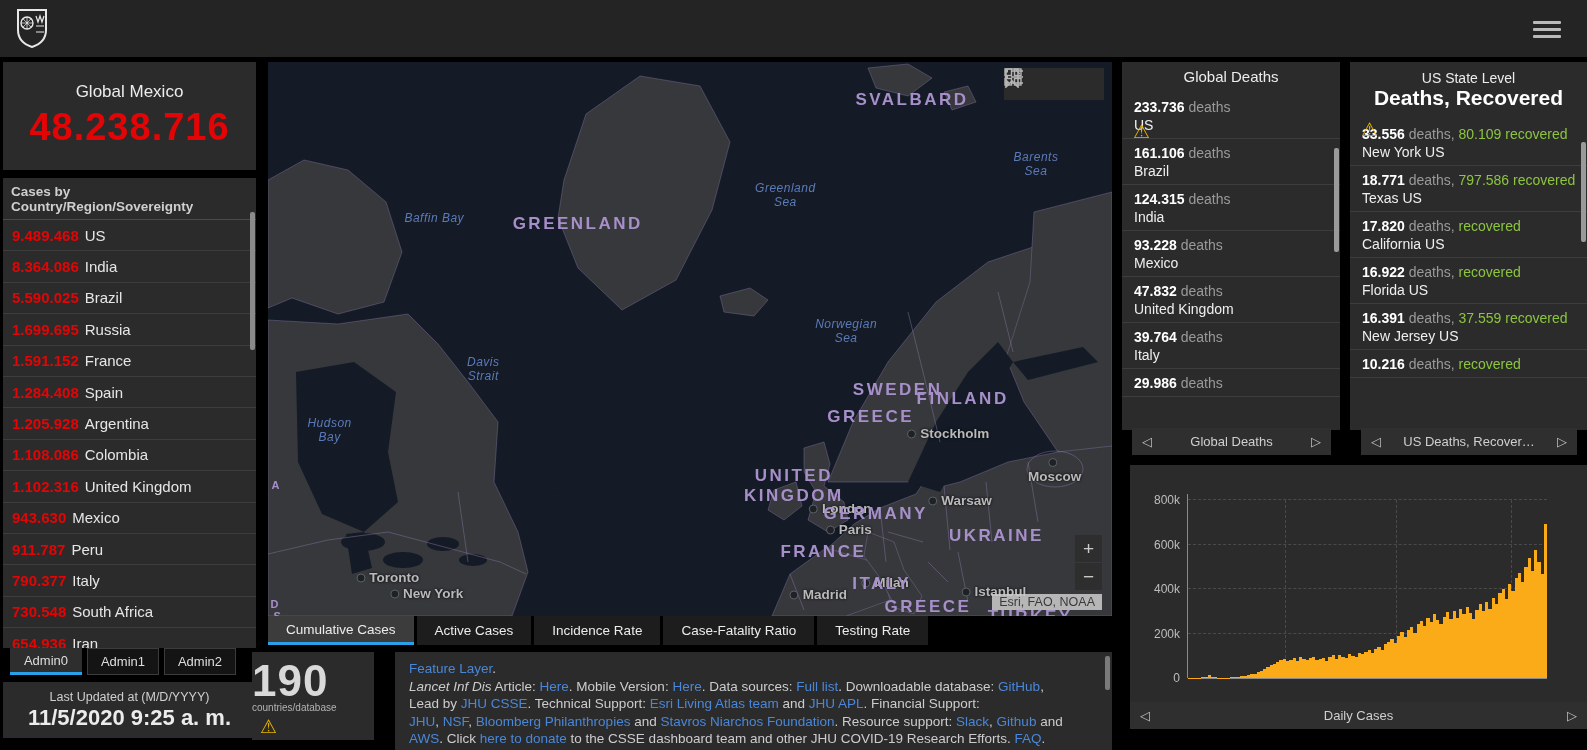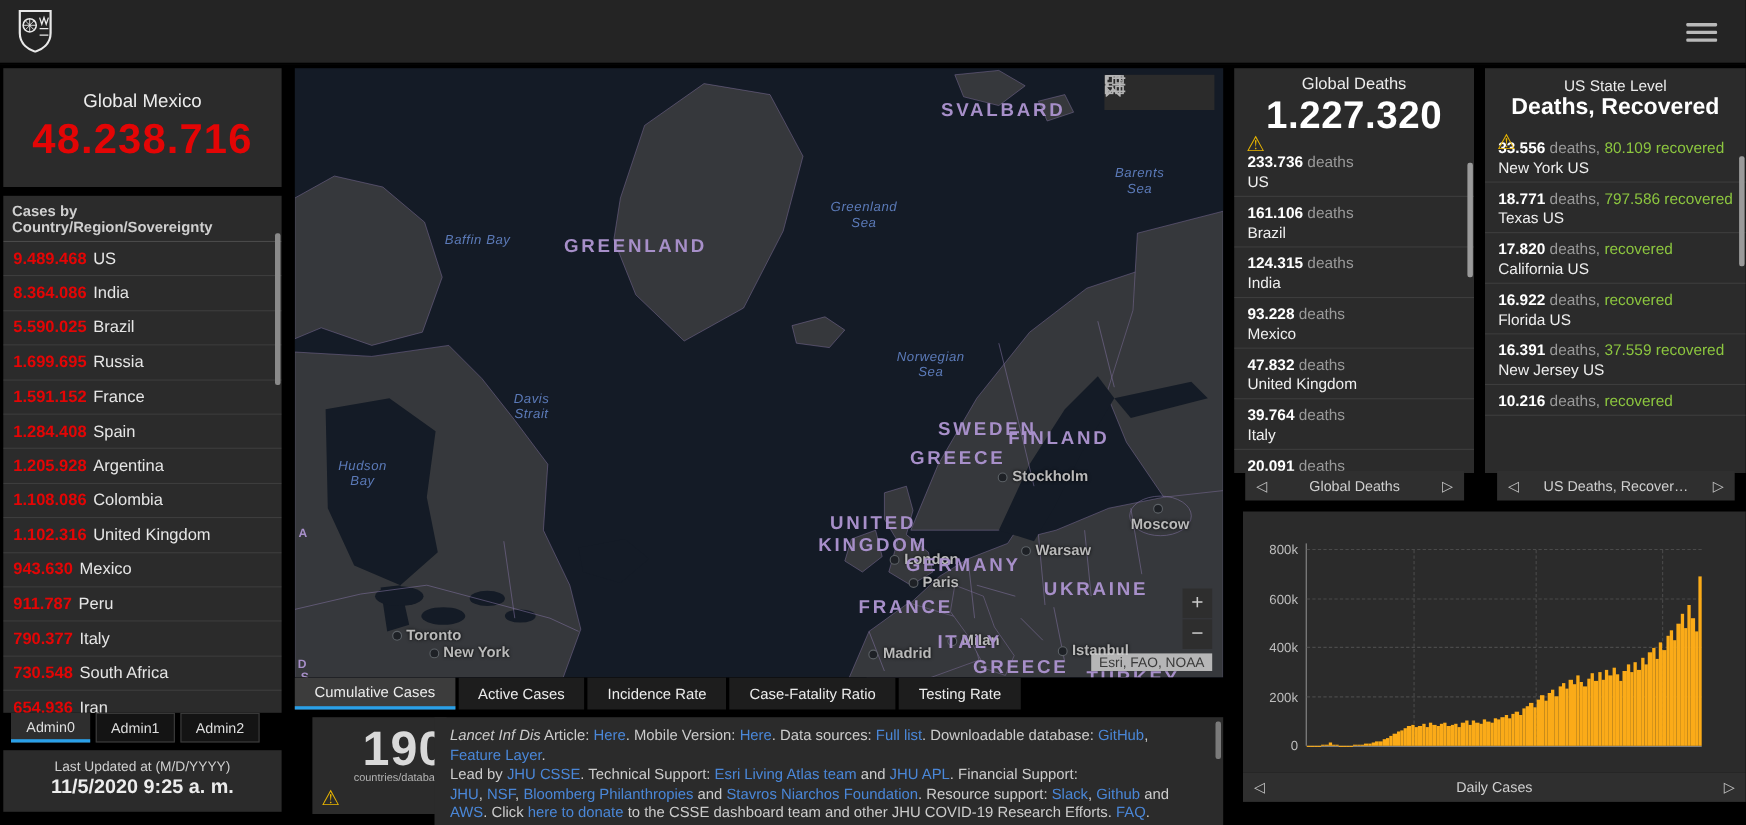--- a/index.html
+++ b/index.html
@@ -26,21 +26,21 @@
   .case-row .num{color:#e30505;font-weight:bold;margin-right:6px;}
   .case-row .cname{color:#e6e6e6;}
   .scroll-thumb{position:absolute;width:5px;background:#8a8a8a;border-radius:2px;}
 
   #admin-tabs{position:absolute;left:3px;top:648px;width:253px;height:30px;display:flex;gap:5px;padding-left:7px;box-sizing:border-box;}
   .admin-tab{width:72px;height:27px;box-sizing:border-box;display:flex;align-items:center;justify-content:center;
     font-size:13px;color:#dedede;background:#141414;border:1px solid #3c3c3c;cursor:pointer;}
   .admin-tab.active{background:#2e2e2e;border:none;border-bottom:3px solid #2aa0e8;}
   #last-updated{left:3px;top:682px;width:253px;height:56px;text-align:center;}
   #last-updated .t{margin-top:8px;font-size:12.5px;color:#cfcfcf;}
-  #last-updated .v{margin-top:1px;font-size:18px;font-weight:bold;color:#ececec;}
+  #last-updated .v{margin-top:1px;font-size:22px;font-weight:bold;color:#ececec;}
 
   
   #map{position:absolute;left:268px;top:62px;width:844px;height:554px;background:#141b26;overflow:hidden;}
   #map svg{position:absolute;inset:0;}
   .maplabel{position:absolute;transform:translate(-50%,-50%);white-space:pre-line;text-align:center;pointer-events:none;}
   .maplabel.region{color:#a78fc9;font-size:17px;font-weight:bold;letter-spacing:2.5px;}
   .maplabel.sea{color:#5b7ab8;font-size:12px;font-style:italic;letter-spacing:.5px;}
   .maplabel.city{color:#b9b9b9;font-size:13.5px;font-weight:bold;text-shadow:0 0 3px #000;}
   .maplabel.fragment{color:#a78fc9;font-size:11px;font-weight:bold;letter-spacing:2px;}
   .citydot{display:inline-block;width:7px;height:7px;border-radius:50%;background:#1e2126;border:1.5px solid #5c6166;
@@ -53,21 +53,21 @@
   #map-attrib{position:absolute;right:10px;bottom:6px;background:rgba(205,205,205,.85);color:#3a3a3a;
     font-size:12.5px;padding:1px 7px;}
 
   
   #map-tabs{position:absolute;left:268px;top:616px;width:844px;height:29px;background:#000;display:flex;gap:3px;}
   .map-tab{height:29px;box-sizing:border-box;padding:0 18px;display:flex;align-items:center;background:#1d1d1d;
     color:#ececec;font-size:13.5px;cursor:pointer;}
   .map-tab.active{background:#3c3c3c;border-bottom:3px solid #2aa0e8;}
 
   
-  #count-box{left:284px;top:652px;width:122px;height:88px;text-align:right;}
+  #count-box{left:252px;top:652px;width:122px;height:88px;text-align:left;}
   #count-box .n{margin-top:4px;font-size:44px;font-weight:bold;color:#d9d9d9;letter-spacing:1px;}
   #count-box .l{font-size:10px;color:#b3b3b3;margin-top:-4px;}
   #count-box .warn{position:absolute;left:8px;bottom:4px;}
   #info-box{left:395px;top:652px;width:717px;height:98px;padding:8px 14px;box-sizing:border-box;}
   #info-box p{margin:0;font-size:13.5px;line-height:17.5px;color:#cccccc;}
   #info-box .lk{color:#4a87d8;cursor:pointer;}
   #info-box .it{font-style:italic;}
 
   
   #gd-panel{left:1122px;top:62px;width:218px;height:368px;}
@@ -333,32 +333,31 @@
       <div class="map-tab">Testing Rate</div>
     </div>
 
   <div id="count-box" class="panel">
     <div class="n">190</div>
     <div class="l">countries/database</div>
     <span class="warn">⚠</span>
   </div>
   <div id="info-box" class="panel">
     <div id="info-lines">
+        <p><span class="lk">Feature Layer</span><span>.</span></p>
         <p><span class="it">Lancet Inf Dis</span><span> Article: </span><span class="lk">Here</span><span>. Mobile Version: </span><span class="lk">Here</span><span>. Data sources: </span><span class="lk">Full list</span><span>. Downloadable database: </span><span class="lk">GitHub</span><span>,</span></p>
-        <p><span class="lk">Feature Layer</span><span>.</span></p>
         <p><span>Lead by </span><span class="lk">JHU CSSE</span><span>. Technical Support: </span><span class="lk">Esri Living Atlas team</span><span> and </span><span class="lk">JHU APL</span><span>. Financial Support: </span></p>
         <p><span class="lk">JHU</span><span>, </span><span class="lk">NSF</span><span>, </span><span class="lk">Bloomberg Philanthropies</span><span> and </span><span class="lk">Stavros Niarchos Foundation</span><span>. Resource support: </span><span class="lk">Slack</span><span>, </span><span class="lk">Github</span><span> and </span></p>
         <p><span class="lk">AWS</span><span>. Click </span><span class="lk">here to donate</span><span> to the CSSE dashboard team and other JHU COVID-19 Research Efforts. </span><span class="lk">FAQ</span><span>.</span></p>
       </div>
     <div class="scroll-thumb" style="right:2px;top:4px;height:34px;background:#7a7a7a;"></div>
   </div>
 
   <div id="gd-panel" class="panel">
     <div class="t">Global Deaths</div>
-    <div class="v">1.227.320</div>
     <div id="gd-warn" class="warn">⚠</div>
     <div id="gd-rows" style="margin-top:8px;">
         <div class="d-row">
           <div><span class="dv">233.736</span><span class="dl"> deaths</span></div>
           <div class="dn">US</div>
         </div>
         <div class="d-row">
           <div><span class="dv">161.106</span><span class="dl"> deaths</span></div>
           <div class="dn">Brazil</div>
         </div>
@@ -372,21 +371,21 @@
         </div>
         <div class="d-row">
           <div><span class="dv">47.832</span><span class="dl"> deaths</span></div>
           <div class="dn">United Kingdom</div>
         </div>
         <div class="d-row">
           <div><span class="dv">39.764</span><span class="dl"> deaths</span></div>
           <div class="dn">Italy</div>
         </div>
         <div class="d-row">
-          <div><span class="dv">20.091</span><span class="dl"> deaths</span></div>
+          <div><span class="dv">29.986</span><span class="dl"> deaths</span></div>
         </div>
       </div>
     <div class="scroll-thumb" style="right:1px;top:86px;height:104px;background:#9a9a9a;"></div>
   </div>
   <div id="gd-footer" class="navbar">
     <span class="chev">◁</span>
     <span>Global Deaths</span>
     <span class="chev">▷</span>
   </div>
 

